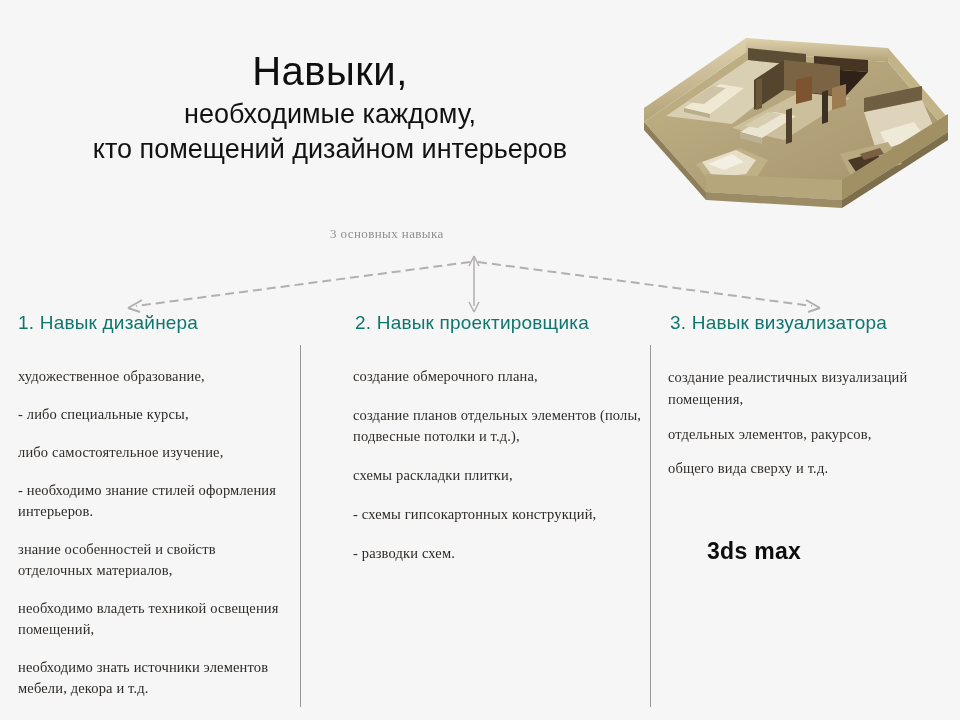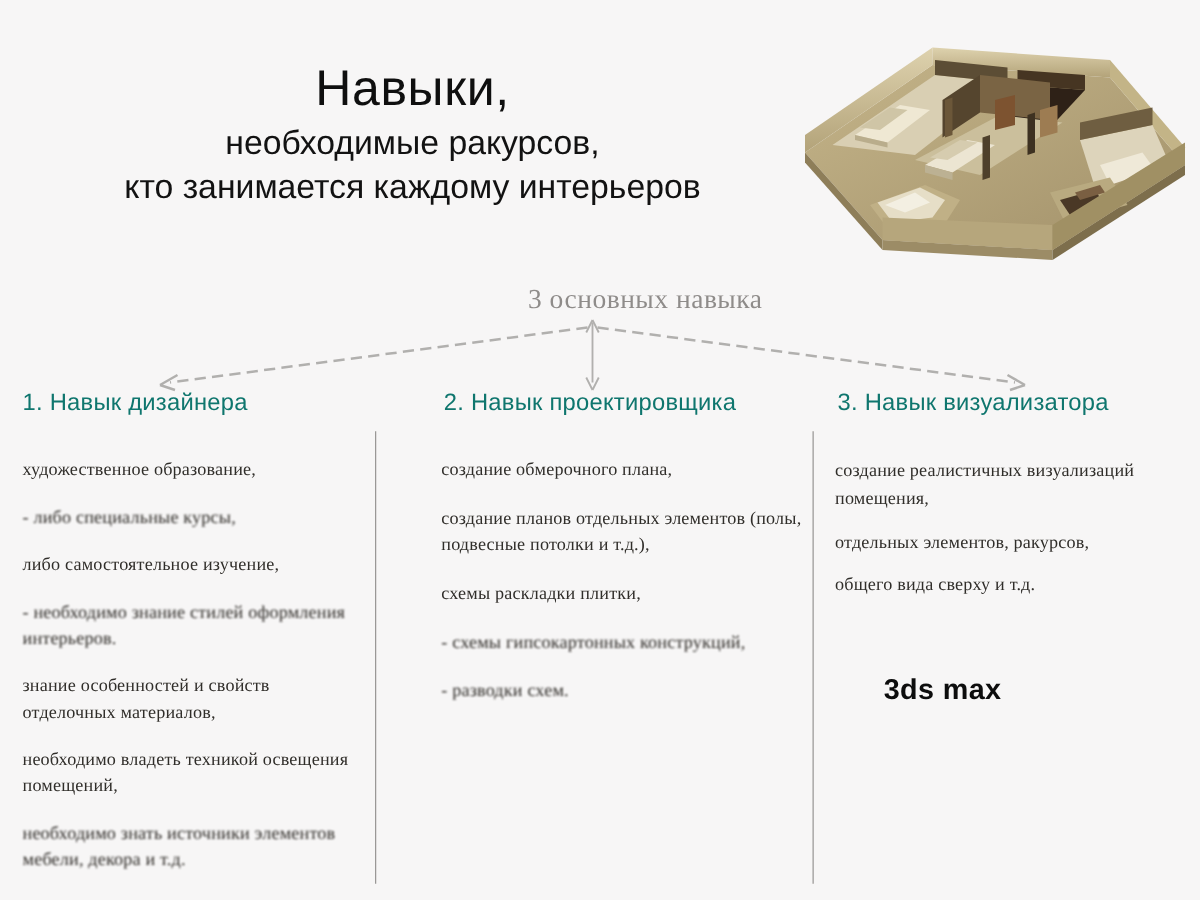--- a/index.html
+++ b/index.html
@@ -67,22 +67,22 @@
     width: 100%;
     height: 100%;
   }
 
   
   .hub-label {
     position: absolute;
     left: 330px;
     top: 226px;
     width: 280px;
-    text-align: right;
-    font-size: 22px;
+    text-align: left;
+    font-size: 13px;
     color: #7d7a78;
     letter-spacing: 0.4px;
     font-family: "Liberation Serif", serif;
     filter: blur(0.4px);
     opacity: 0.85;
   }
 
   .arrow-layer {
     position: absolute;
     left: 0;
@@ -166,22 +166,22 @@
     letter-spacing: 0.3px;
   }
 </style>
 </head>
 <body>
 
 <div id="infographic">
 
   <div class="title-block">
     <span class="title-line-1">Навыки,</span>
-    <span class="title-line-2">необходимые ракурсов,</span>
-    <span class="title-line-3">кто занимается каждому интерьеров</span>
+    <span class="title-line-2">необходимые каждому,</span>
+    <span class="title-line-3">кто помещений дизайном интерьеров</span>
   </div>
 
   <div class="house-render">
     <svg viewBox="0 0 320 212" xmlns="http://www.w3.org/2000/svg" aria-hidden="true">
       <defs>
         <linearGradient id="flr" x1="0" y1="0" x2="1" y2="1">
           <stop offset="0%" stop-color="#c4b489"></stop>
           <stop offset="100%" stop-color="#a2916a"></stop>
         </linearGradient>
         <linearGradient id="wl" x1="0" y1="0" x2="0" y2="1">

